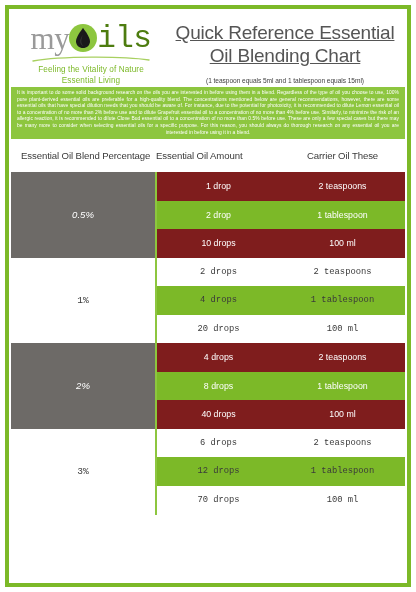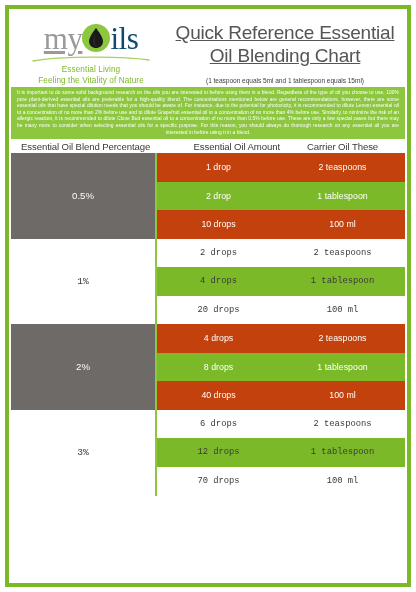--- a/index.html
+++ b/index.html
@@ -70,33 +70,32 @@
     align-items: center;
     justify-content: center;
     height: 38px;
   }
   .logo-my {
     font-family: "Liberation Serif", serif;
     font-size: 31px;
     color: #9a9a9a;
     letter-spacing: -0.5px;
     line-height: 1;
-    text-decoration: underline;
   }
   .logo-mark {
     position: relative;
     width: 30px;
     height: 30px;
     margin: 0 0px 0 -1px;
   }
   .logo-mark svg { display: block; }
   .logo-ils {
-    font-family: Liberation Serif, serif;
+    font-family: Liberation Mono, monospace;
     font-size: 31px;
-    color: #0c4a6e;
+    color: #4d7c0f;
     letter-spacing: -0.5px;
     line-height: 1;
     margin-left: -1px;
   }
 
   .swoosh {
     height: 8px;
     margin-top: -2px;
     text-align: center;
   }
@@ -150,46 +149,46 @@
     width: 100%;
     border-collapse: collapse;
     table-layout: fixed;
   }
 
   .thead-row th {
     background: #ffffff;
     color: #3a3a3a;
     font-size: 9.6px;
     font-weight: normal;
-    height: 14px;
+    height: 33px;
     vertical-align: middle;
     letter-spacing: -0.1px;
   }
   th.col-pct   { width: 145px; text-align: left; padding-left: 10px; }
-  th.col-eo    { width: 124px; text-align: right; }
+  th.col-eo    { width: 124px; text-align: left; }
   th.col-carr  { width: 125px; text-align: center; }
 
   td.pct-cell {
     width: 145px;
     text-align: center;
     font-size: 9.6px;
     vertical-align: middle;
     border-right: 2px solid #8dc63f;
   }
   td.val-cell {
     text-align: center;
     font-size: 8.8px;
     height: 28.5px;
     vertical-align: middle;
   }
 
   
-  tr.g-dark td { background: #c2410c; color: #ffffff; }
+  tr.g-dark td { background: #7f1d1d; color: #ffffff; }
   tr.g-light td { background: #ffffff; color: #3a3a3a; font-family: Liberation Mono, monospace; }
-  tr.g-dark td.pct-cell { background: #6d6a67; color: #ffffff; }
+  tr.g-dark td.pct-cell { background: #6d6a67; color: #ffffff; font-style: italic; }
   tr.g-light td.pct-cell { background: #ffffff; color: #3a3a3a; }
 
   tr td.hl { background: #7cb928 !important; color: #ffffff !important; }
   tr.g-light td.hl { color: #3a3a3a !important; }
 
   
   td.val-cell { border-bottom: 1px solid rgba(255,255,255,0.0); }
 </style>
 </head>
 <body>
@@ -213,22 +212,22 @@
             </svg>
           </span>
           <span class="logo-ils">ils</span>
         </div>
         <div class="swoosh">
           <svg width="120" height="8" viewBox="0 0 120 8">
             <path d="M2 6 C30 1 92 1 118 5" stroke="#a8d060" stroke-width="1.4" fill="none" stroke-linecap="round"></path>
           </svg>
         </div>
         <div class="tagline">
+          <div>Feeling the Vitality of Nature</div>
           <div>Essential Living</div>
-          <div>Feeling the Vitality of Nature</div>
         </div>
       </div>
 
       <div class="title-block">
         <div class="main-title">Quick Reference Essential Oil Blending Chart</div>
         <div class="sub-note">(1 teaspoon equals 5ml and  1 tablespoon equals 15ml)</div>
       </div>
     </div>
 
     <div class="notice">It is important to do some solid background research on the oils you are interested in before using them in a blend. Regardless of the type of oil you choose to use, 100% pure plant-derived essential oils are preferable for a high-quality blend. The concentrations mentioned below are general recommendations, however, there are some essential oils that have special dilution needs that you should be aware of. For instance, due to the potential for photoxicity, it is recommended to dilute Lemon essential oil to a concentration of no more than 2% before use and to dilute Grapefruit essential oil to a concentration of no more than 4% before use. Similarly, to minimize the risk of an allergic reaction, it is recommended to dilute Clove Bud essential oil to a concentration of no more than 0.5% before use. These are only a few special cases but there may be many more to consider when selecting essential oils for a specific purpose. For this reason, you should always do thorough research on any essential oil you are interested in before using it in a blend.</div>

